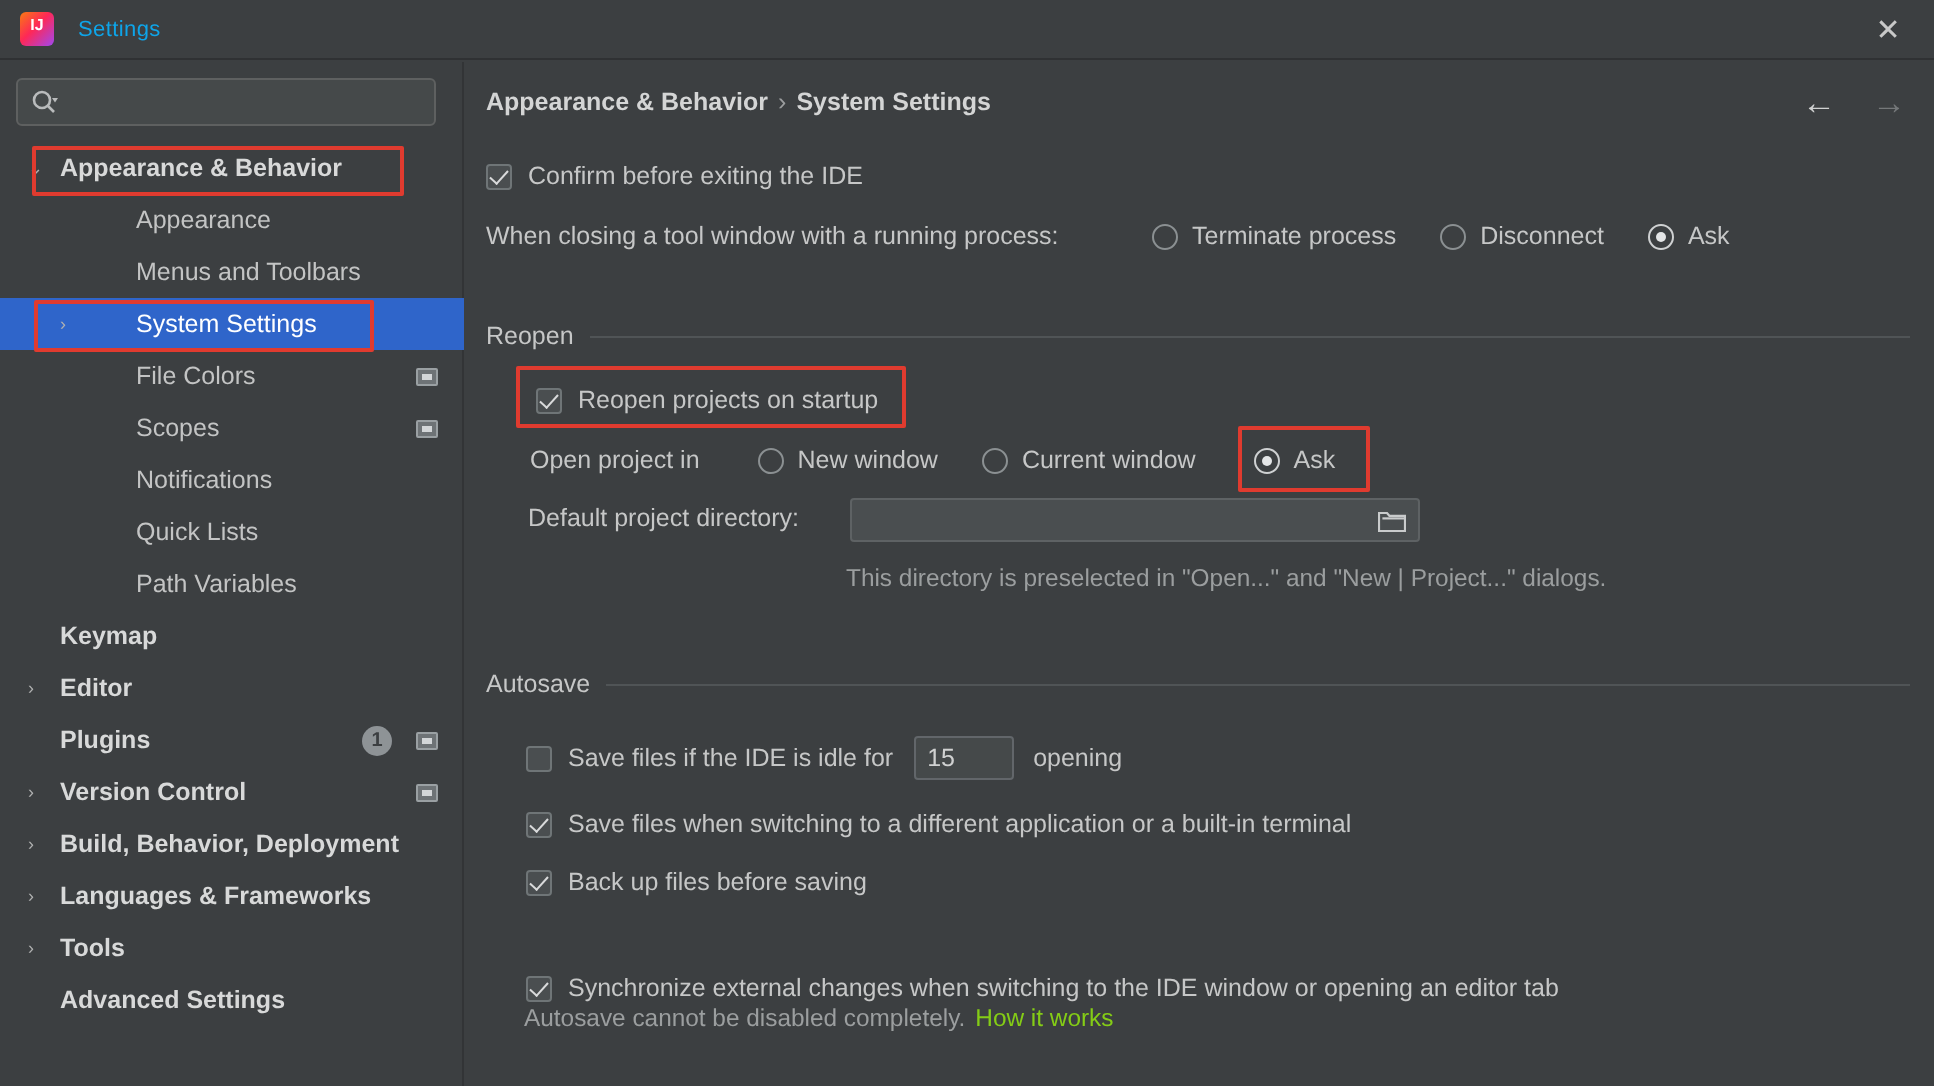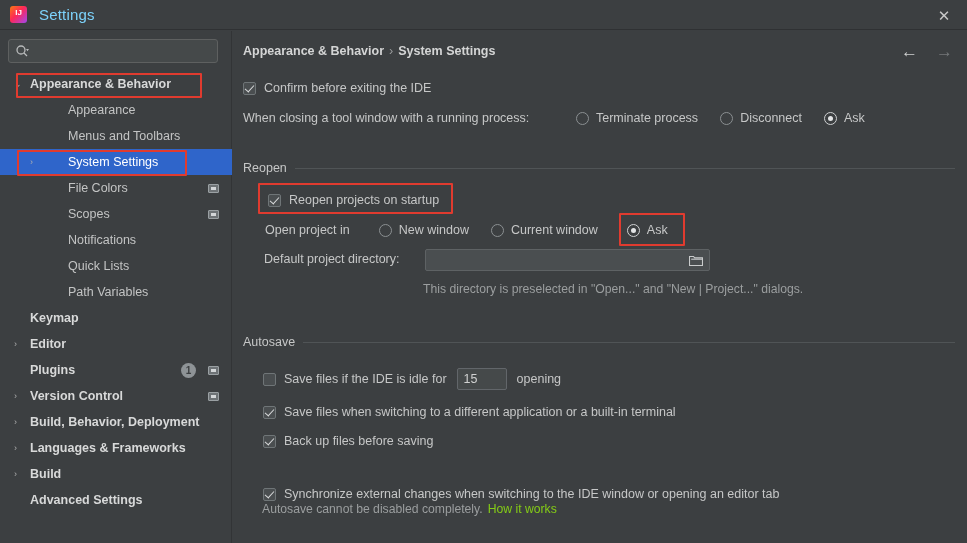--- a/index.html
+++ b/index.html
@@ -33,21 +33,21 @@
   }
   .app-icon::after {
     content: "IJ";
     position: absolute; left: 0; right: 0; top: 2px;
     text-align: center;
     font-size: 8px; font-weight: bold; color: #fff;
     font-family: "Liberation Sans", sans-serif;
   }
   .title-text {
     margin-left: 12px;
-    font-size: 15px; color: #7dd3fc; letter-spacing: .2px;
+    font-size: 11px; color: #0ea5e9; letter-spacing: .2px;
   }
   .win-close {
     position: absolute; right: 0; top: 0;
     width: 46px; height: 30px;
     display: flex; align-items: center; justify-content: center;
     color: #c8c8c8; font-size: 15px; line-height: 1;
   }
 
   
   .sidebar {
@@ -286,21 +286,21 @@
         <div class="node bold">
           <span class="arrow">›</span>
           <span class="label">Build, Behavior, Deployment</span>
         </div>
         <div class="node bold">
           <span class="arrow">›</span>
           <span class="label">Languages &amp; Frameworks</span>
         </div>
         <div class="node bold">
           <span class="arrow">›</span>
-          <span class="label">Build</span>
+          <span class="label">Tools</span>
         </div>
         <div class="node bold">
           <span class="label">Advanced Settings</span>
         </div>
       </div>
 
     <div class="redbox" style="left:16px; top:42px; width:186px; height:25px;"></div>
     <div class="redbox" style="left:17px; top:119px; width:170px; height:26px;"></div>
   </div>
 

